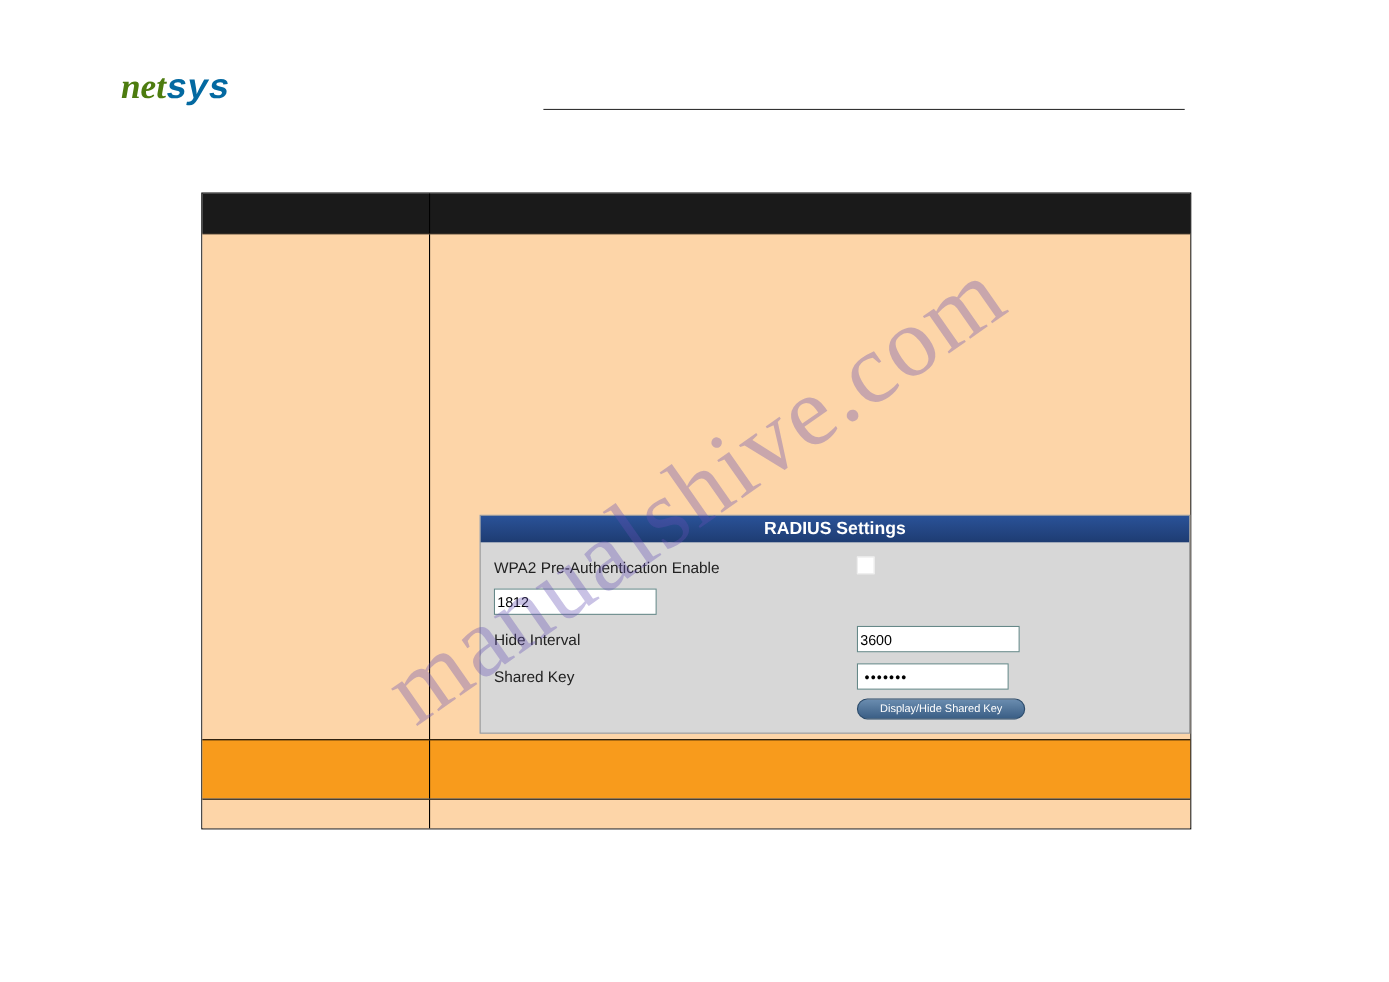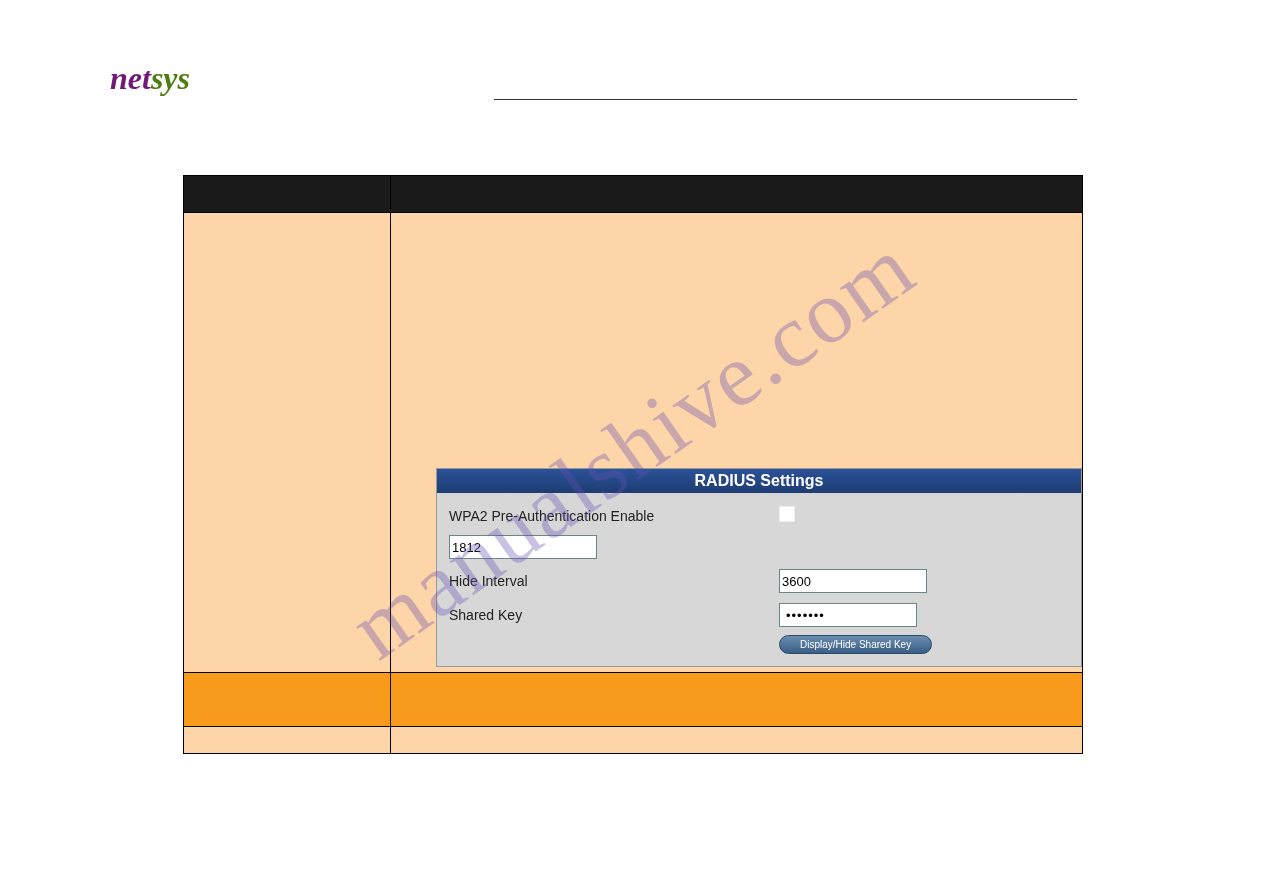--- a/index.html
+++ b/index.html
@@ -26,22 +26,22 @@
     }
     .logo {
       position: absolute;
       top: 60px;
       left: 110px;
       font-family: Georgia, serif;
       font-size: 32px;
       font-weight: bold;
       font-style: italic;
     }
-    .logo-net { color: #701a75; }
-    .logo-sys { color: #4d7c0f; }
+    .logo-net { color: #4d7c0f; }
+    .logo-sys { color: #0369a1; font-family: Liberation Mono, monospace; }
     .header-rule {
       position: absolute;
       top: 99px;
       right: 186px;
       width: 583px;
       height: 1px;
       background: #333;
     }
     .table-container {
       position: absolute;

